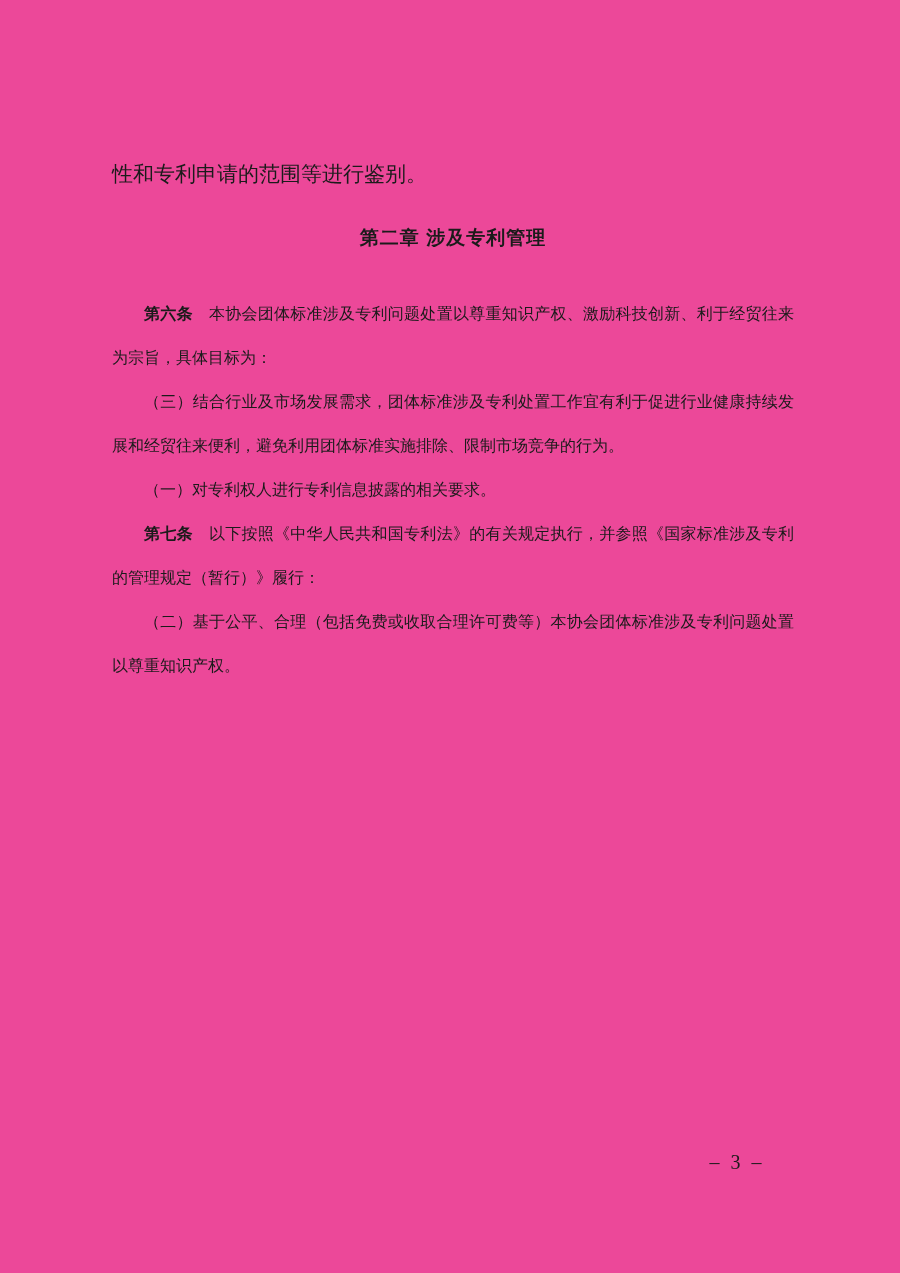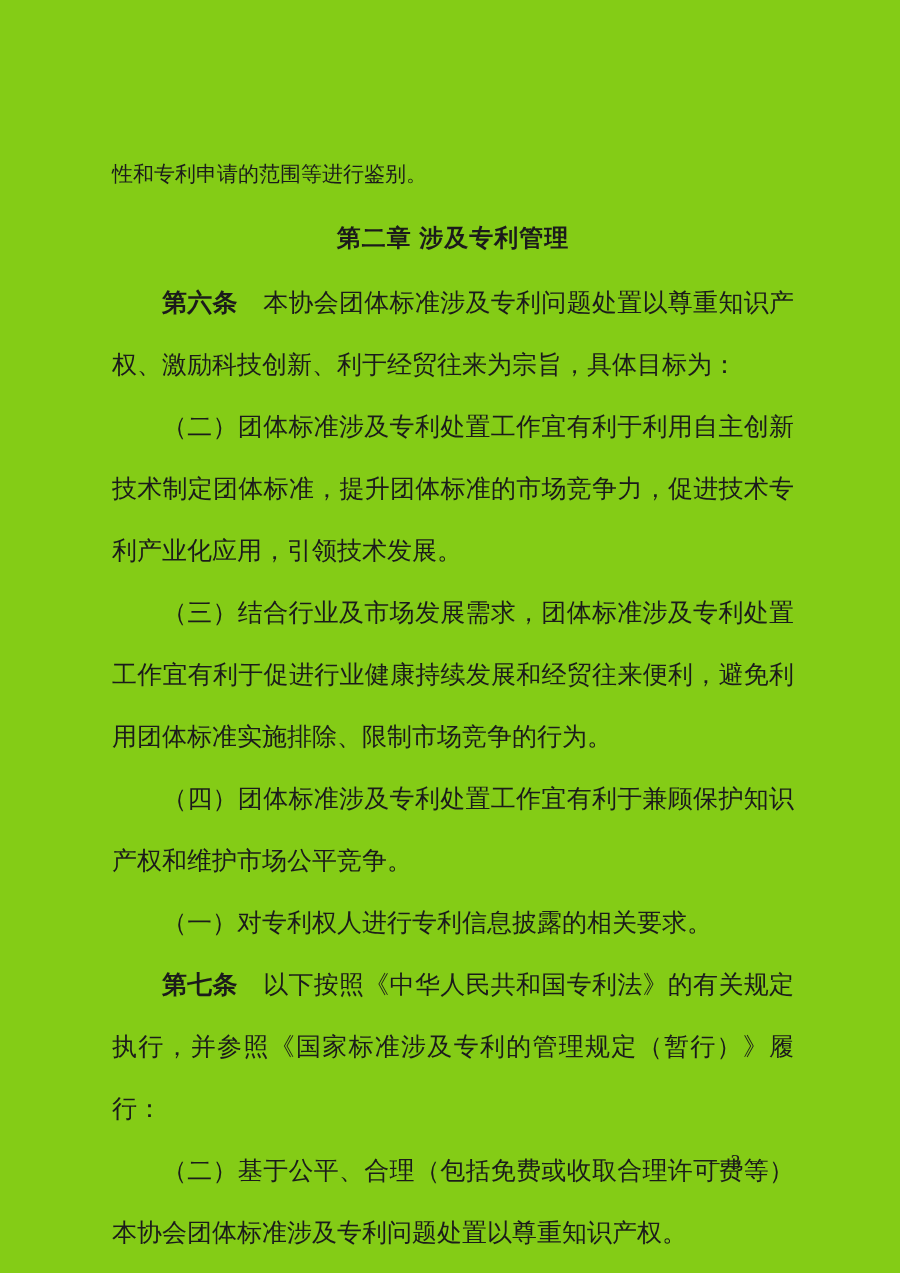--- a/index.html
+++ b/index.html
@@ -8,50 +8,50 @@
     height: 1273px;
     background: #ffffff;
     font-family: "Liberation Serif", "DejaVu Serif", serif;
     color: #1b1b1b;
     position: relative;
     overflow: hidden;
   }
   .page {
     position: absolute;
     inset: 0;
-    background: #84cc16;
+    background: #ec4899;
   }
   .cont-line {
     position: absolute;
     left: 112px;
     top: 152px;
     width: 682px;
     font-size: 21px;
     line-height: 44px;
     white-space: nowrap;
   }
   .chapter-heading {
     position: absolute;
     left: 112px;
     top: 216px;
     width: 682px;
     text-align: center;
-    font-size: 24px;
+    font-size: 19px;
     font-weight: bold;
     font-family: "Liberation Sans", "DejaVu Sans", sans-serif;
     line-height: 44px;
     letter-spacing: 1px;
   }
   .body-block {
     position: absolute;
     left: 112px;
-    top: 272px;
+    top: 292px;
     width: 682px;
-    font-size: 25px;
-    line-height: 62px;
+    font-size: 16px;
+    line-height: 44px;
     text-align: justify;
   }
   .para {
     margin: 0;
     padding: 0;
     text-indent: 2em;
   }
   .para b { font-weight: bold; }
   .page-number {
     position: absolute;
@@ -68,23 +68,21 @@
 <body>
 
 <div class="page">
 
   <div class="cont-line">性和专利申请的范围等进行鉴别。</div>
 
   <div class="chapter-heading">第二章 涉及专利管理</div>
 
   <div class="body-block">
     <p class="para"><b>第六条</b><span>　本协会团体标准涉及专利问题处置以尊重知识产权、激励科技创新、利于经贸往来为宗旨，具体目标为：</span></p>
-    <p class="para"><b></b><span>（二）团体标准涉及专利处置工作宜有利于利用自主创新技术制定团体标准，提升团体标准的市场竞争力，促进技术专利产业化应用，引领技术发展。</span></p>
     <p class="para"><b></b><span>（三）结合行业及市场发展需求，团体标准涉及专利处置工作宜有利于促进行业健康持续发展和经贸往来便利，避免利用团体标准实施排除、限制市场竞争的行为。</span></p>
-    <p class="para"><b></b><span>（四）团体标准涉及专利处置工作宜有利于兼顾保护知识产权和维护市场公平竞争。</span></p>
     <p class="para"><b></b><span>（一）对专利权人进行专利信息披露的相关要求。</span></p>
     <p class="para"><b>第七条</b><span>　以下按照《中华人民共和国专利法》的有关规定执行，并参照《国家标准涉及专利的管理规定（暂行）》履行：</span></p>
     <p class="para"><b></b><span>（二）基于公平、合理（包括免费或收取合理许可费等）本协会团体标准涉及专利问题处置以尊重知识产权。</span></p>
   </div>
 
   <div class="page-number">– 3 –</div>
 
 </div>
 
 </body></html>

